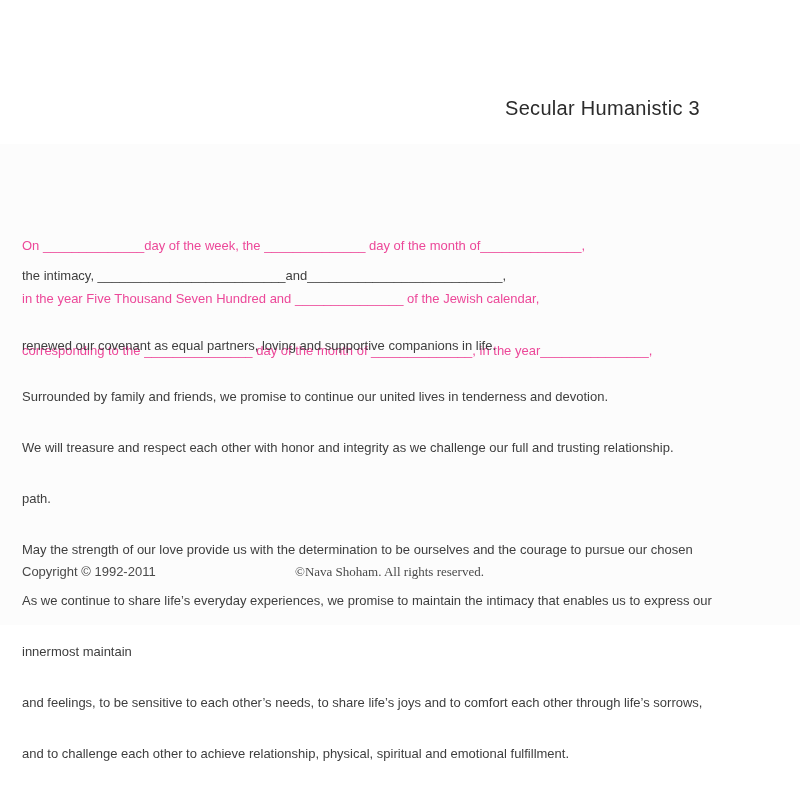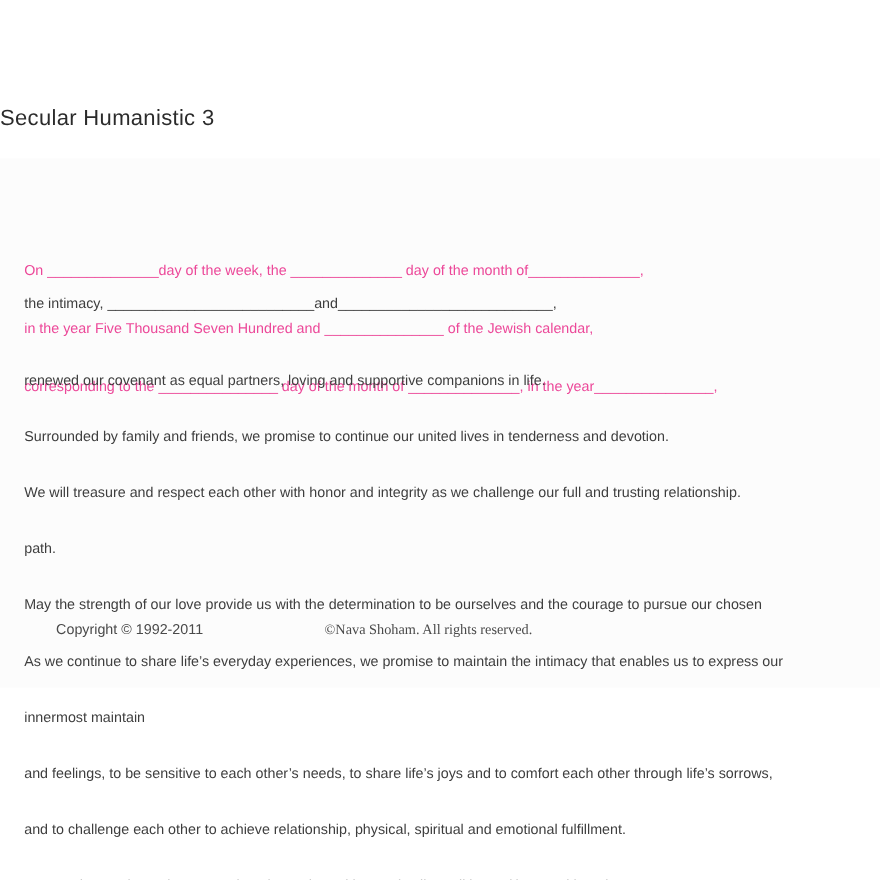--- a/index.html
+++ b/index.html
@@ -24,21 +24,21 @@
     top: 144px;
     width: 800px;
     height: 481px;
     background: #fcfcfc;
   }
   .doc-title {
     position: absolute;
     top: 96px;
     left: 0;
     width: 700px;
-    text-align: left;
+    text-align: right;
     font-size: 20px;
     line-height: 24px;
     color: #2b2b2b;
     letter-spacing: 0.3px;
   }
   .date-block {
     position: absolute;
     left: 22px;
     top: 202px;
     font-size: 13px;
@@ -70,21 +70,20 @@
     top: 563px;
     width: 800px;
     font-size: 13px;
     line-height: 17px;
     color: #4a4a4a;
   }
   .footer .copyright-left {
     position: absolute;
     left: 22px;
     top: 0;
-    margin-left: 29px;
   }
   .footer .copyright-right {
     position: absolute;
     left: 295px;
     top: 0;
     font-family: Liberation Serif, serif;
   }
 </style>
 </head>
 <body>

